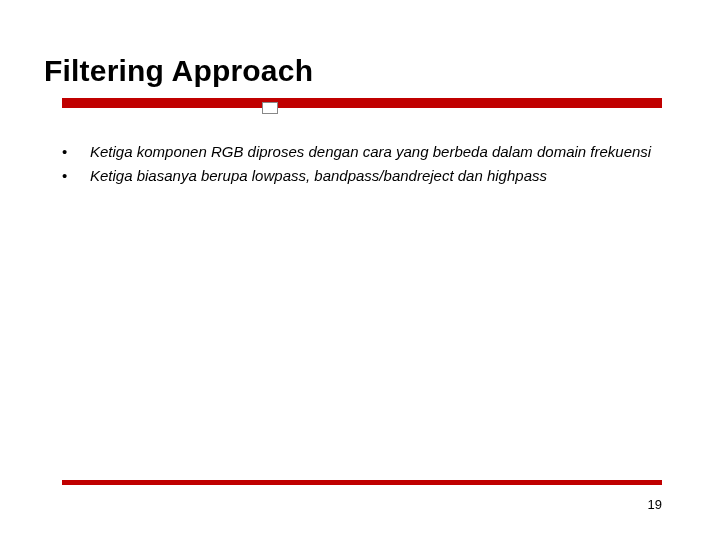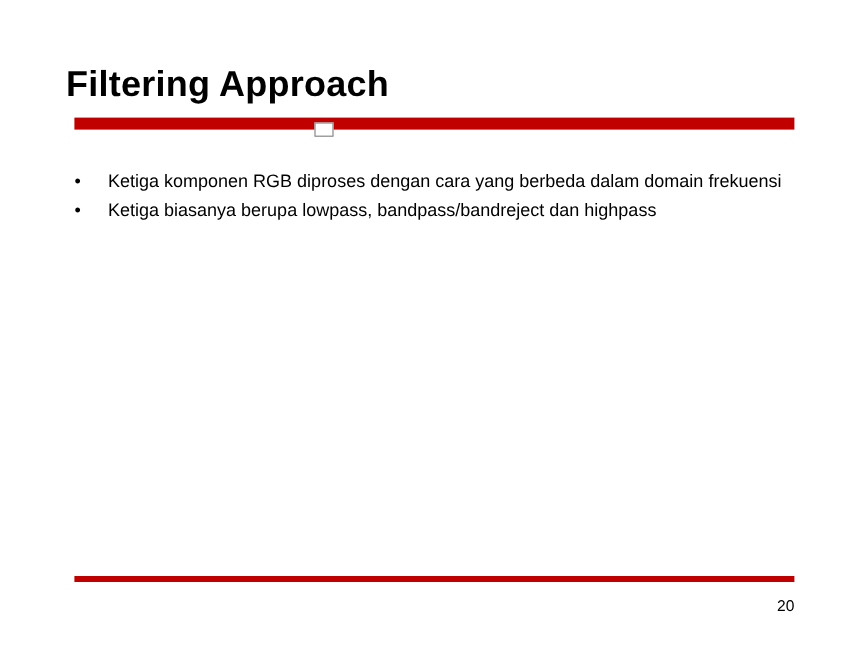--- a/index.html
+++ b/index.html
@@ -13,21 +13,21 @@
     overflow: hidden;
   }
   .slide {
     position: relative;
     width: 720px;
     height: 540px;
     box-sizing: border-box;
   }
   .title {
     position: absolute;
-    left: 55px;
+    left: 44px;
     top: 54px;
     font-size: 30px;
     font-weight: bold;
     letter-spacing: 0.2px;
   }
   .underline-thick {
     position: absolute;
     left: 62px;
     top: 98px;
     width: 600px;
@@ -57,20 +57,21 @@
     font-size: 15px;
     line-height: 1.3;
   }
   .bullet-mark {
     width: 28px;
     flex: 0 0 28px;
     text-align: left;
   }
   .bullet-text {
     flex: 1 1 auto;
+    font-style: italic;
   }
   .footer-rule {
     position: absolute;
     left: 62px;
     bottom: 55px;
     width: 600px;
     height: 5px;
     background: #c00000;
   }
   .page-num {
@@ -95,15 +96,15 @@
       <div class="bullet-mark">•</div>
       <div class="bullet-text">Ketiga komponen RGB diproses dengan cara yang berbeda dalam domain frekuensi</div>
     </div>
     <div class="bullet-row">
       <div class="bullet-mark">•</div>
       <div class="bullet-text">Ketiga biasanya berupa lowpass, bandpass/bandreject dan highpass</div>
     </div>
   </div>
 
   <div class="footer-rule"></div>
-  <div class="page-num">20</div>
+  <div class="page-num">19</div>
 
 </div>
 
 </body></html>

